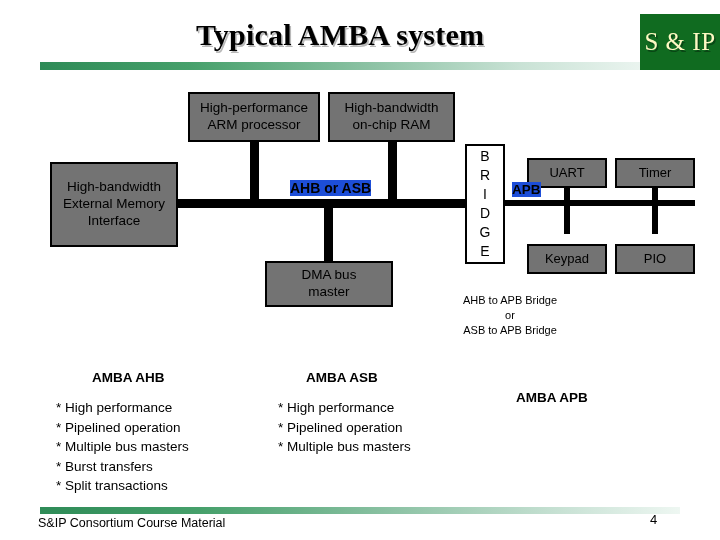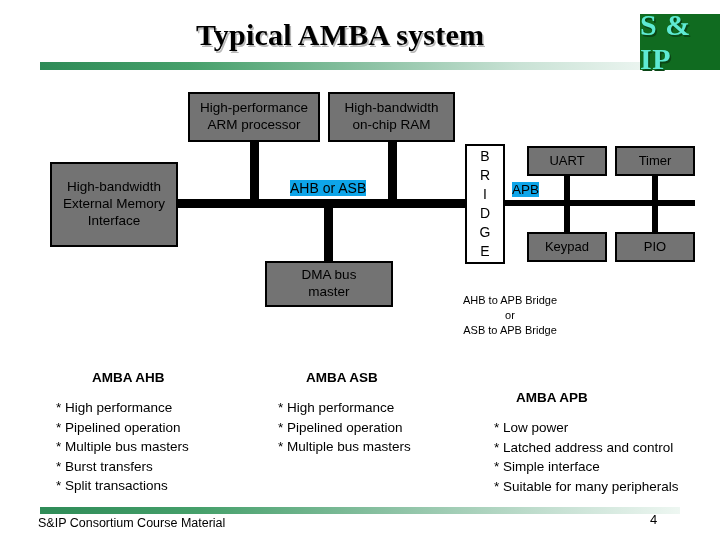--- a/index.html
+++ b/index.html
@@ -42,23 +42,23 @@
     top: 10px;
     width: 80px;
     height: 56px;
     background: #106b20;
     display: flex;
     align-items: center;
     justify-content: center;
   }
   .logo-text {
     font-family: "Liberation Serif", serif;
-    font-weight: bold;
-    font-size: 30px;
-    color: #5eead4;
+    font-weight: normal;
+    font-size: 25px;
+    color: #fef9c3;
     text-shadow: 1.5px 1.5px 0px #0a4615;
     letter-spacing: 0.5px;
   }
   .rule-top {
     position: absolute;
     left: 40px;
     top: 58px;
     width: 600px;
     height: 8px;
     background: linear-gradient(to right, #2e8b57 0%, #46a06b 25%, #8cc2a4 55%, #c9e2d5 80%, #eaf4ef 100%);
@@ -81,21 +81,21 @@
     display: flex;
     align-items: center;
     justify-content: center;
     text-align: center;
     font-family: "Liberation Sans", sans-serif;
     font-size: 13.5px;
     color: #000000;
     line-height: 1.25;
     z-index: 3;
   }
-  .node.small { font-size: 13px; }
+  .node.small { font-size: 13px; margin-top: 12px; }
   .bar-h {
     position: absolute;
     background: #000000;
     height: 7px;
     z-index: 2;
   }
   .bar-v {
     position: absolute;
     background: #000000;
     width: 7px;
@@ -112,22 +112,23 @@
     background: #000000;
     width: 5px;
     z-index: 2;
   }
   .bus-label {
     position: absolute;
     font-family: "Liberation Sans", sans-serif;
     font-size: 14px;
     color: #000000;
     z-index: 4;
-    background: #0ea5e9;
-    white-space: nowrap;
+    background: #1d4ed8;
+    white-space: nowrap;
+    font-weight: bold;
   }
   .bridge-letters {
     position: absolute;
     box-sizing: border-box;
     border: 2px solid #000000;
     background: #ffffff;
     display: flex;
     flex-direction: column;
     align-items: center;
     justify-content: space-between;
@@ -297,25 +298,19 @@
     <div class="col-title">AMBA ASB</div>
     <ul class="col-list">
       <li>* High performance</li>
       <li>* Pipelined operation</li>
       <li>* Multiple bus masters</li>
     </ul>
   </div>
 
   <div class="col" id="col-apb">
     <div class="col-title">AMBA APB</div>
-    <ul class="col-list">
-      <li>* Low power</li>
-      <li>* Latched address and control</li>
-      <li>* Simple interface</li>
-      <li>* Suitable for many peripherals</li>
-    </ul>
   </div>
 
   <div class="rule-bottom"></div>
   <div class="footer-text">S&amp;IP Consortium Course Material</div>
   <div class="page-number">4</div>
 
 </div>
 
 </body></html>

